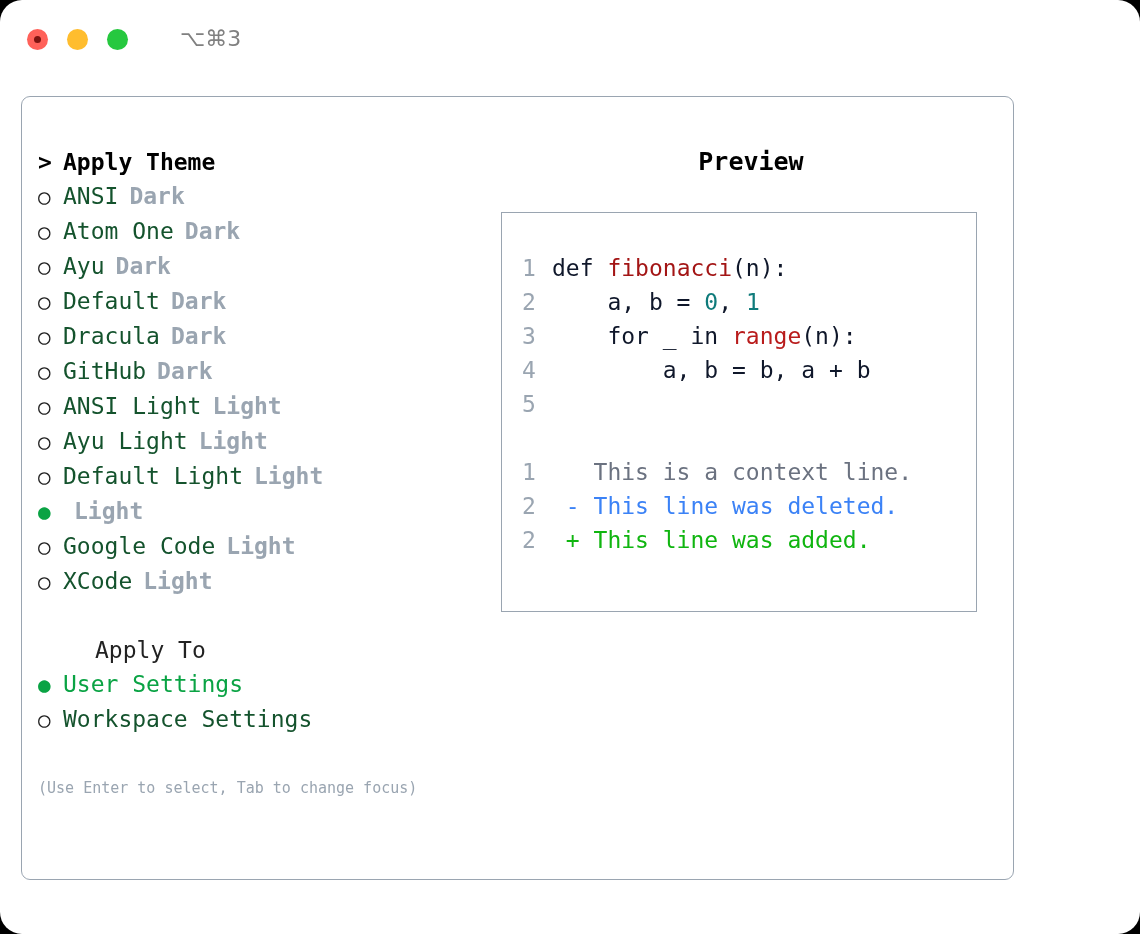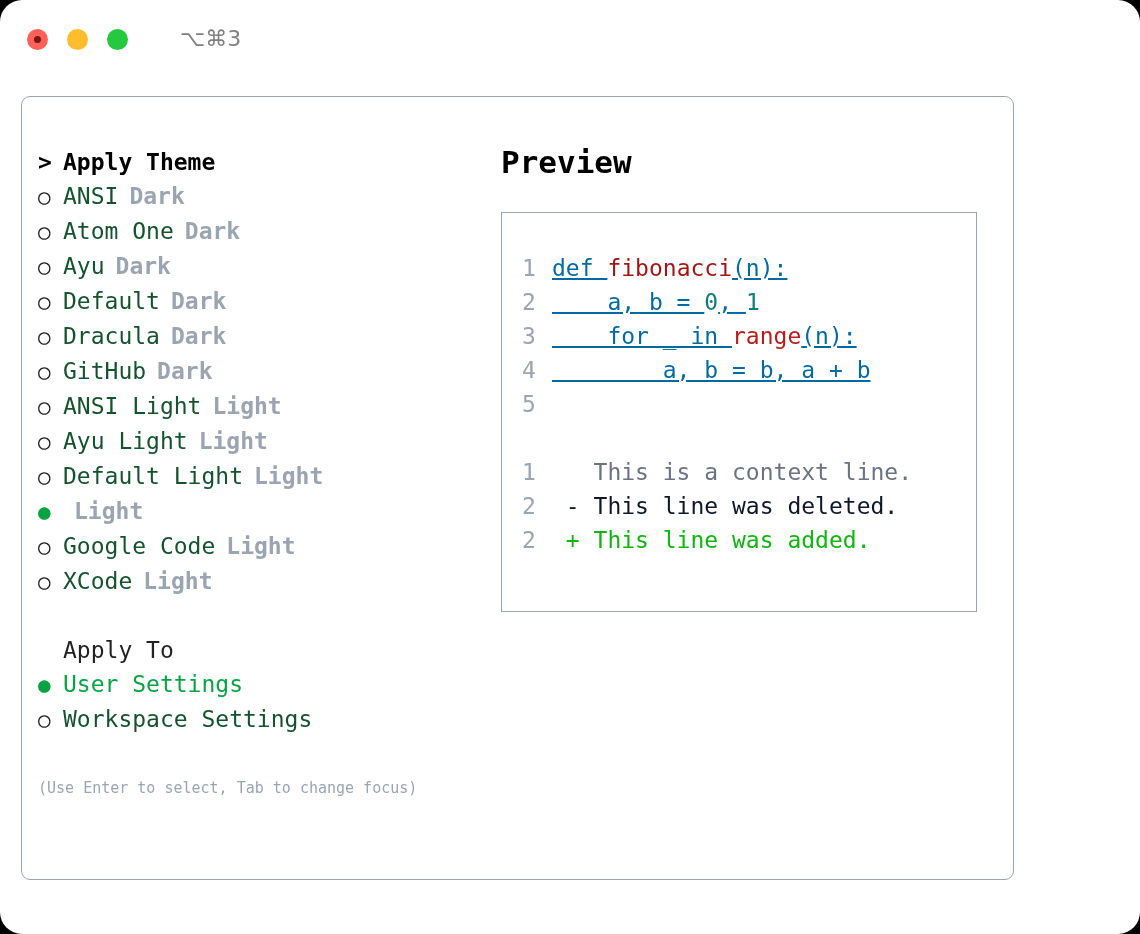--- a/index.html
+++ b/index.html
@@ -133,43 +133,45 @@
   }
 
   .section-gap { height: 34px; }
 
   .apply-head {
     font-size: 23px;
     line-height: 34px;
     color: #222222;
     white-space: pre;
     display: flex;
+    gap: 32px;
   }
   .apply-head .marker { color: transparent; }
 
   .hint {
     margin-top: 34px;
     font-size: 15px;
     line-height: 34px;
     color: #9aa5b1;
     width: 400px;
   }
 
   
   .right-col {
     position: absolute;
     left: 479px;
     top: 48px;
     width: 500px;
   }
   .preview-head {
-    font-size: 31px;
+    font-size: 25px;
     font-weight: bold;
     color: #000000;
     line-height: 34px;
+    text-align: center;
   }
   .preview-box {
     margin-top: 33px;
     width: 476px;
     height: 400px;
     border: 1px solid #9aa5b1;
     box-sizing: border-box;
     background: #ffffff;
     padding: 38px 0 0 20px;
   }
@@ -180,30 +182,30 @@
     white-space: pre;
     display: flex;
   }
   .ln {
     display: inline-block;
     width: 30px;
     flex: 0 0 30px;
     color: #9aa5b1;
     text-align: left;
   }
-  .code-txt { color: #0369a1; text-decoration: underline; }
+  .code-txt { color: #0f172a; }
 
   .tok-fn  { color: #a31515; }
   .tok-num { color: #0f7b7b; }
   .tok-kw  { color: #b91c1c; }
 
   .blank-line { height: 34px; }
 
   .diff-ctx { color: #6b7280; }
-  .diff-del { color: #0f172a; }
+  .diff-del { color: #3b82f6; }
   .diff-add { color: #10b510; }
 </style>
 </head>
 <body>
 
 <div class="window">
 
   <div class="titlebar">
     <div class="lights">
       <span class="light red"></span>

